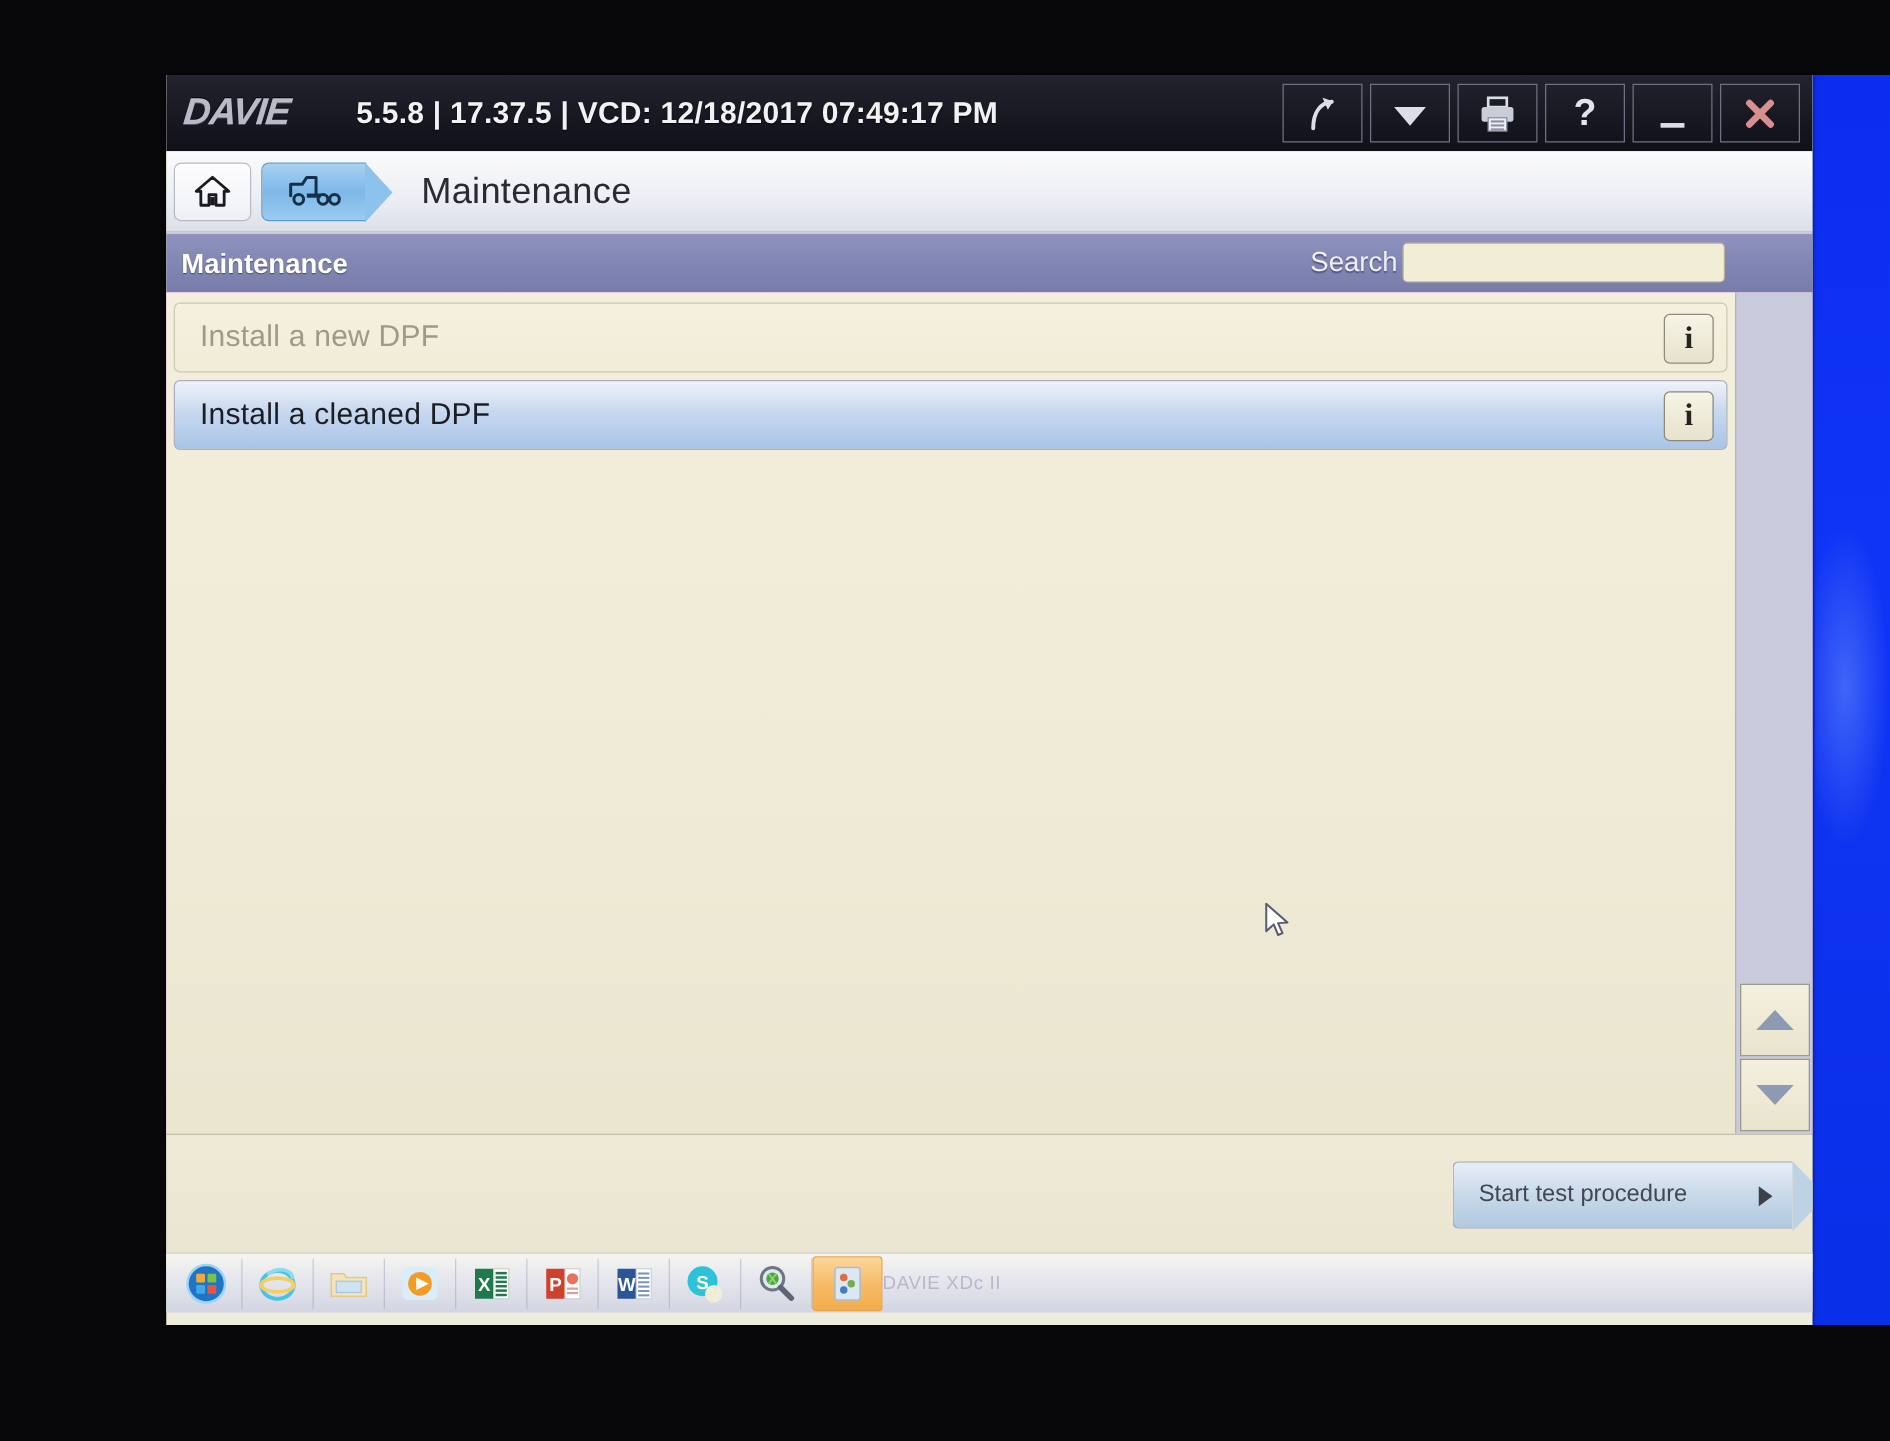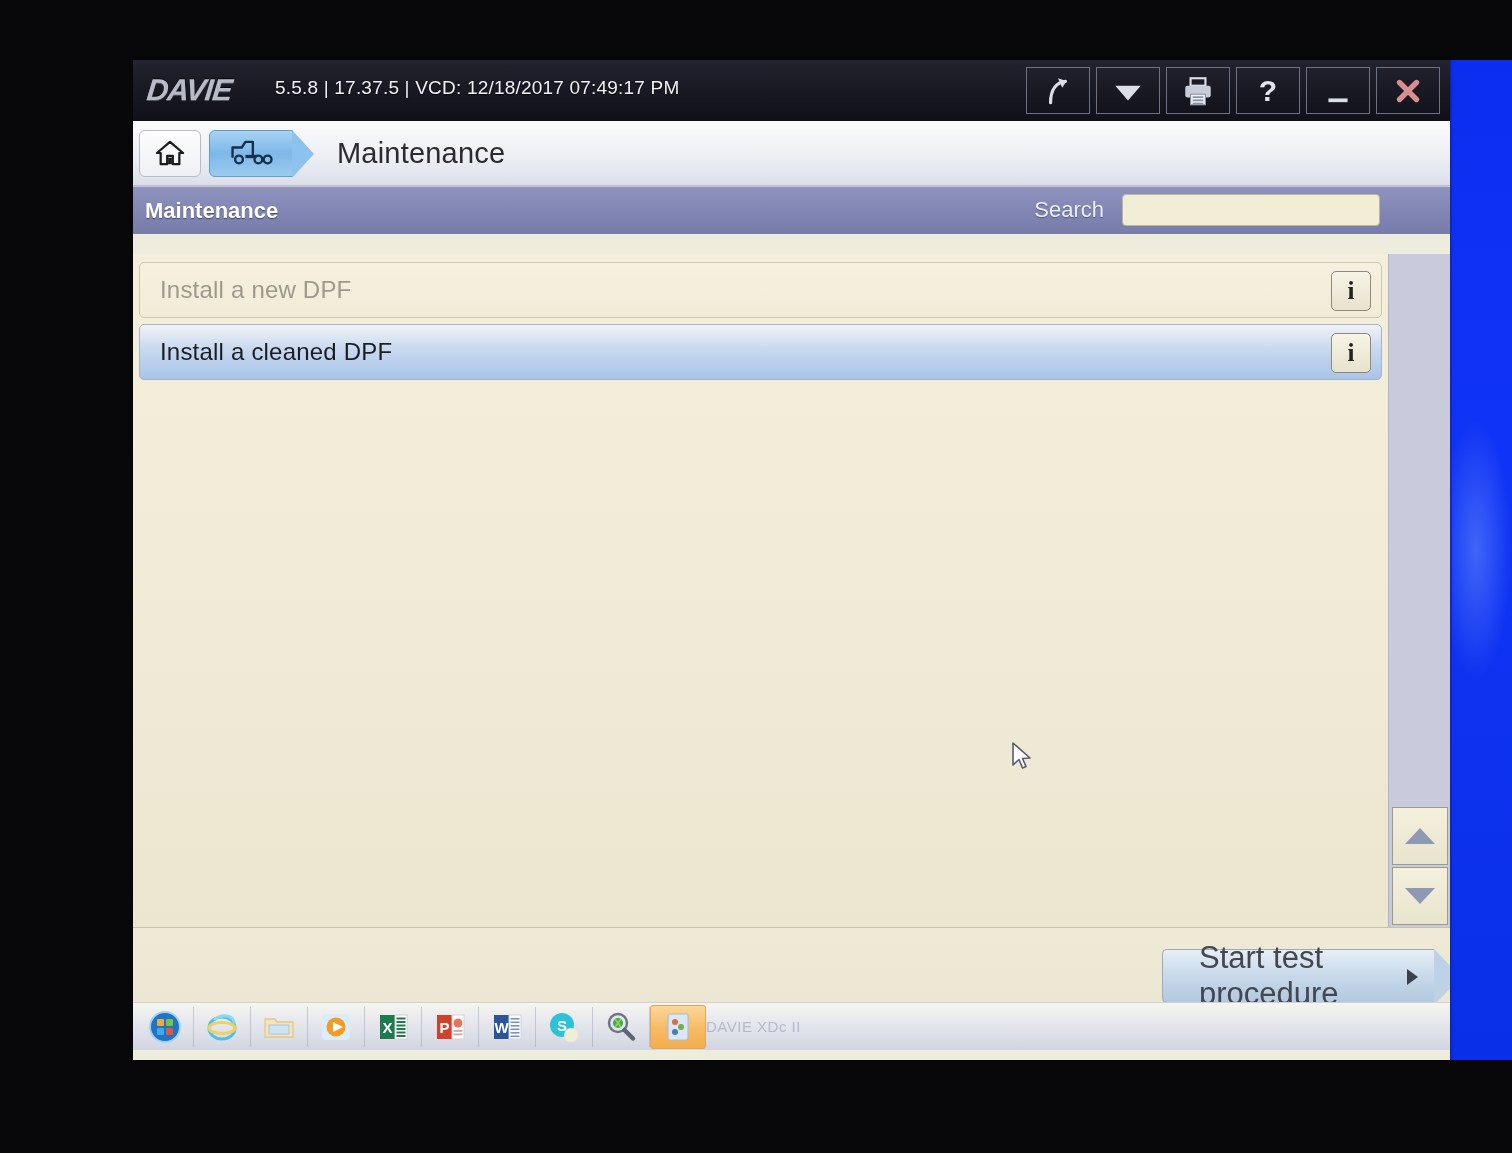--- a/index.html
+++ b/index.html
@@ -60,23 +60,23 @@
     font-size: 30px;
     letter-spacing: -1px;
     color: #cfd2de;
     text-shadow: 0 1px 0 #5b5f70, 0 -1px 0 #000;
     transform: skewX(-6deg);
     line-height: 36px;
     opacity: .88;
   }
   #version-text {
     position: absolute;
-    left: 142px; top: 17px;
-    font-size: 19px;
-    font-weight: normal;
+    left: 152px; top: 17px;
+    font-size: 24px;
+    font-weight: bold;
     color: #f2f2f5;
     letter-spacing: .2px;
     text-shadow: 0 1px 1px rgba(0,0,0,.9);
     white-space: nowrap;
   }
   #title-tools {
     position: absolute;
     right: 10px; top: 7px;
     display: flex;
     gap: 6px;
@@ -155,21 +155,21 @@
   #section-title {
     margin-left: 12px;
     color: #ffffff;
     font-size: 22px;
     font-weight: bold;
     text-shadow: 0 1px 1px rgba(0,0,0,.45);
   }
   #search-wrap {
     position: absolute;
     right: 70px; top: 7px;
-    display: flex; align-items: center; gap: 18px;
+    display: flex; align-items: center; gap: 4px;
   }
   #search-label {
     color: #eef0f8;
     font-size: 22px;
     text-shadow: 0 1px 1px rgba(0,0,0,.35);
   }
   #search-input {
     width: 258px; height: 32px;
     border: 1px solid #b9b5a0;
     border-radius: 4px;
@@ -180,21 +180,20 @@
     font-family: "Liberation Sans", sans-serif;
     outline: none;
   }
 
   
   #content-area {
     position: relative;
     height: 673px;
     background: #f0abfc;
     display: flex;
-    margin-top: 20px;
   }
   #list-panel {
     position: relative;
     flex: 1 1 auto;
     padding: 8px 6px 0 6px;
     background: linear-gradient(180deg,#f3efdc 0%, #efebd6 55%, #eae6d0 100%);
   }
   .list-row {
     position: relative;
     height: 56px;
@@ -290,22 +289,22 @@
   #start-btn::after {
     content: "";
     position: absolute;
     right: -27px; top: -1px;
     width: 0; height: 0;
     border-top: 28px solid transparent;
     border-bottom: 28px solid transparent;
     border-left: 27px solid #bed2e6;
   }
   #start-btn-label {
-    margin-left: 36px;
-    font-size: 31px;
+    margin-left: 20px;
+    font-size: 19px;
     color: #43474f;
   }
   #start-btn-arrow {
     position: absolute;
     right: 16px; top: 19px;
     width: 0; height: 0;
     border-top: 8px solid transparent;
     border-bottom: 8px solid transparent;
     border-left: 11px solid #3c4049;
     z-index: 2;

